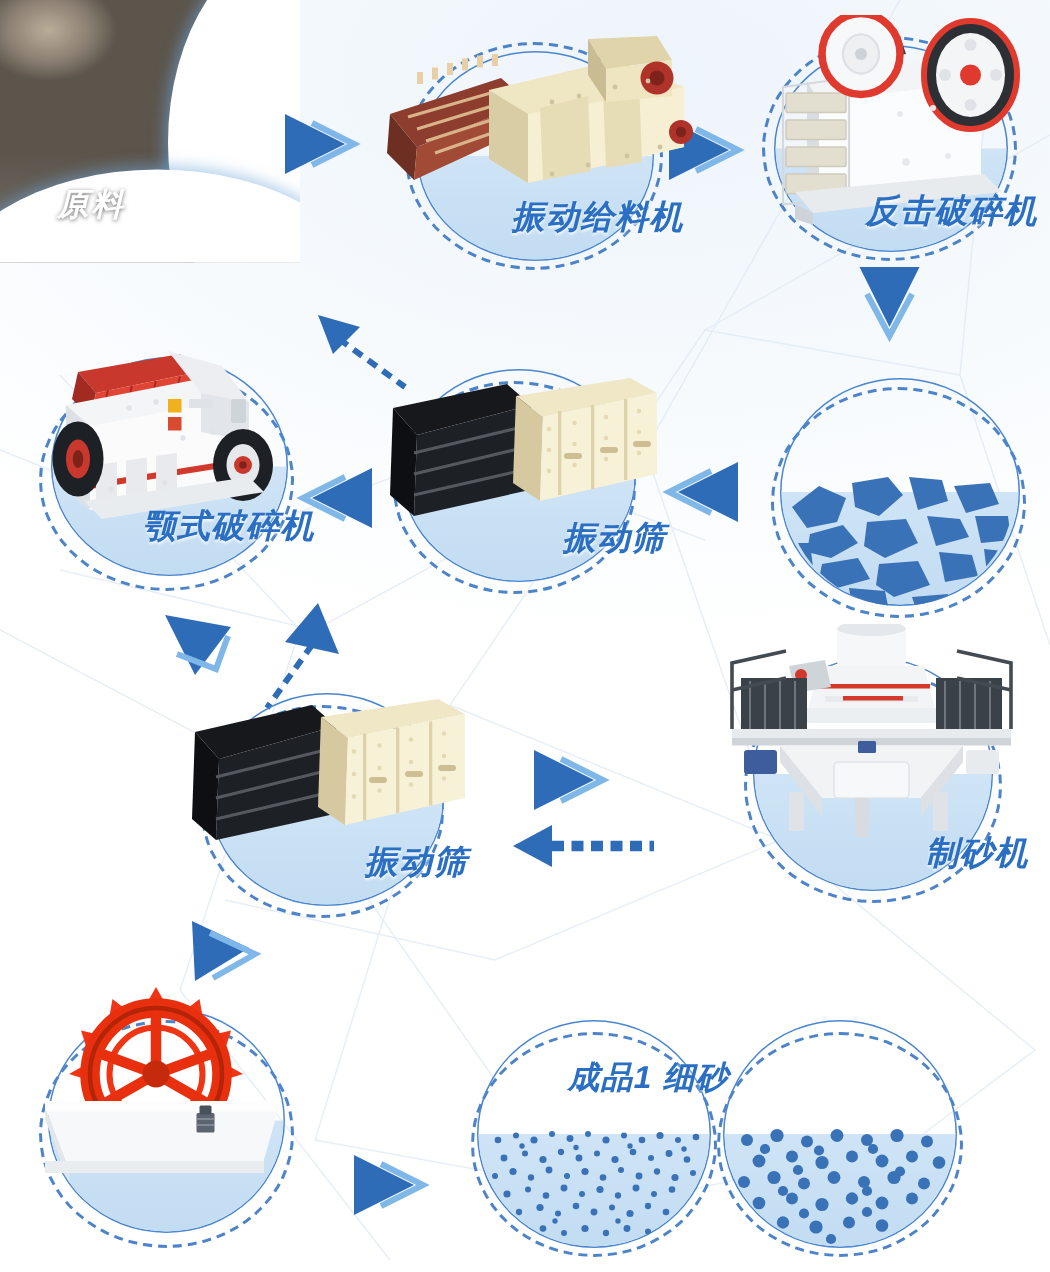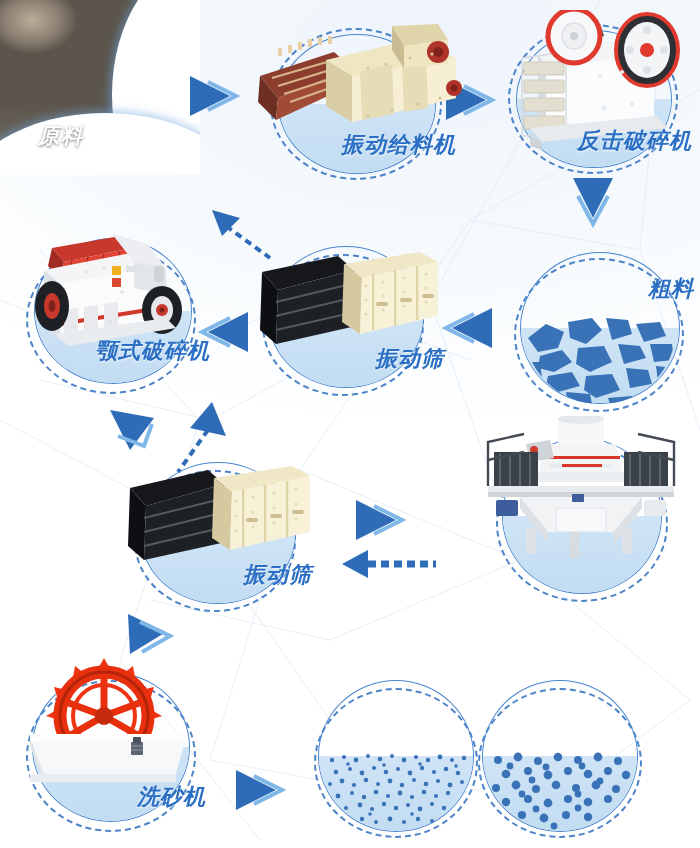--- a/index.html
+++ b/index.html
@@ -306,21 +306,20 @@
         <polygon points="130,92 152,92 154,108 134,110"></polygon>
         <polygon points="28,124 52,120 60,134 38,140 26,134"></polygon>
         <polygon points="66,124 92,122 100,138 76,146 64,138"></polygon>
         <polygon points="106,116 128,118 132,132 110,136"></polygon>
         <polygon points="136,114 156,116 156,130 138,130"></polygon>
         <polygon points="46,140 70,142 72,152 48,152"></polygon>
         <polygon points="88,146 112,144 114,152 90,152"></polygon>
         <polygon points="4,110 20,110 22,126 4,126"></polygon>
       </g>
     </svg>
-    <div class="node-label" style="top:26px; font-size:22px;">粗料</div>
   </div>
 
   <div class="node" style="left:248px; top:240px; width:196px; height:160px;">
     <div class="ring-dash" style="left:14px; top:14px; width:162px; height:142px;"></div>
     <div class="ring-solid" style="left:20px; top:6px; width:156px; height:142px;">
       <div class="fill"></div>
     </div>
     <svg class="machine" style="left:4px; top:10px;" width="192" height="110" viewBox="0 0 192 110">
 
       <polygon points="10,22 86,6 102,20 26,40" fill="#16181c"></polygon>
@@ -472,20 +471,21 @@
       <rect x="84" y="92" width="50" height="24" rx="3" fill="#f7f8f9" stroke="#e0e3e7"></rect>
 
       <rect x="54" y="112" width="10" height="26" fill="#dfe3e7"></rect>
       <rect x="98" y="116" width="9" height="26" fill="#d8dce0"></rect>
       <rect x="150" y="112" width="10" height="26" fill="#dfe3e7"></rect>
 
       <rect x="24" y="84" width="22" height="16" rx="2" fill="#3d5d9c"></rect>
       <rect x="172" y="84" width="22" height="16" rx="2" fill="#e8ebee"></rect>
       <rect x="100" y="78" width="12" height="8" rx="1" fill="#3d5d9c"></rect>
     </svg>
+    <div class="node-label" style="top:130px; font-size:22px;">制砂机</div>
   </div>
 
   <div class="node" style="left:112px; top:452px; width:200px; height:162px;">
     <div class="ring-dash" style="left:22px; top:18px; width:162px; height:142px;"></div>
     <div class="ring-solid" style="left:28px; top:10px; width:156px; height:142px;">
       <div class="fill"></div>
     </div>
     <svg class="machine" style="left:6px; top:12px;" width="200" height="112" viewBox="0 0 200 112">
       <polygon points="12,24 90,6 106,20 28,42" fill="#16181c"></polygon>
       <polygon points="12,24 28,42 26,96 10,82" fill="#0d0f12"></polygon>
@@ -566,21 +566,20 @@
       <rect x="12" y="82" width="156" height="7" rx="2" fill="#fdfdfe"></rect>
       <rect x="12" y="122" width="146" height="8" fill="#e9edf0"></rect>
 
       <rect x="113" y="90" width="12" height="13" rx="1" fill="#5b6470"></rect>
       <rect x="115" y="85" width="8" height="6" rx="1" fill="#49515b"></rect>
       <g stroke="#8d959e" stroke-width="1">
         <line x1="113" y1="94" x2="125" y2="94"></line>
         <line x1="113" y1="98" x2="125" y2="98"></line>
       </g>
     </svg>
-    <div class="node-label" style="top:126px; font-size:22px;">洗砂机</div>
   </div>
 
   <div class="node" style="left:308px; top:676px; width:178px; height:168px;">
     <div class="ring-dash" style="left:6px; top:12px; width:164px; height:150px;"></div>
     <div class="ring-solid" style="left:10px; top:4px; width:156px; height:152px;">
       <div class="fill"></div>
     </div>
     <svg class="prod-dots" style="left:10px; top:4px;" width="156" height="152" viewBox="0 0 156 152">
       <defs>
           <clipPath id="clipP1">
@@ -649,20 +648,21 @@
           <circle cx="100" cy="139" r="2.3"></circle>
           <circle cx="114" cy="141" r="2"></circle>
         <circle cx="30" cy="84" r="1.8"></circle>
           <circle cx="66" cy="85" r="1.8"></circle>
           <circle cx="102" cy="84" r="1.8"></circle>
         <circle cx="138" cy="86" r="1.8"></circle>
           <circle cx="52" cy="134" r="1.8"></circle>
           <circle cx="94" cy="134" r="1.8"></circle>
       </g>
     </svg>
+    <div class="node-label" style="top:28px; font-size:21px;">成品1  细砂</div>
   </div>
 
   <div class="node" style="left:470px; top:676px; width:180px; height:168px;">
     <div class="ring-dash" style="left:8px; top:12px; width:164px; height:150px;"></div>
     <div class="ring-solid" style="left:12px; top:4px; width:156px; height:152px;">
       <div class="fill"></div>
     </div>
     <svg class="prod-dots" style="left:12px; top:4px;" width="156" height="152" viewBox="0 0 156 152">
       <defs>
           <clipPath id="clipP2">

